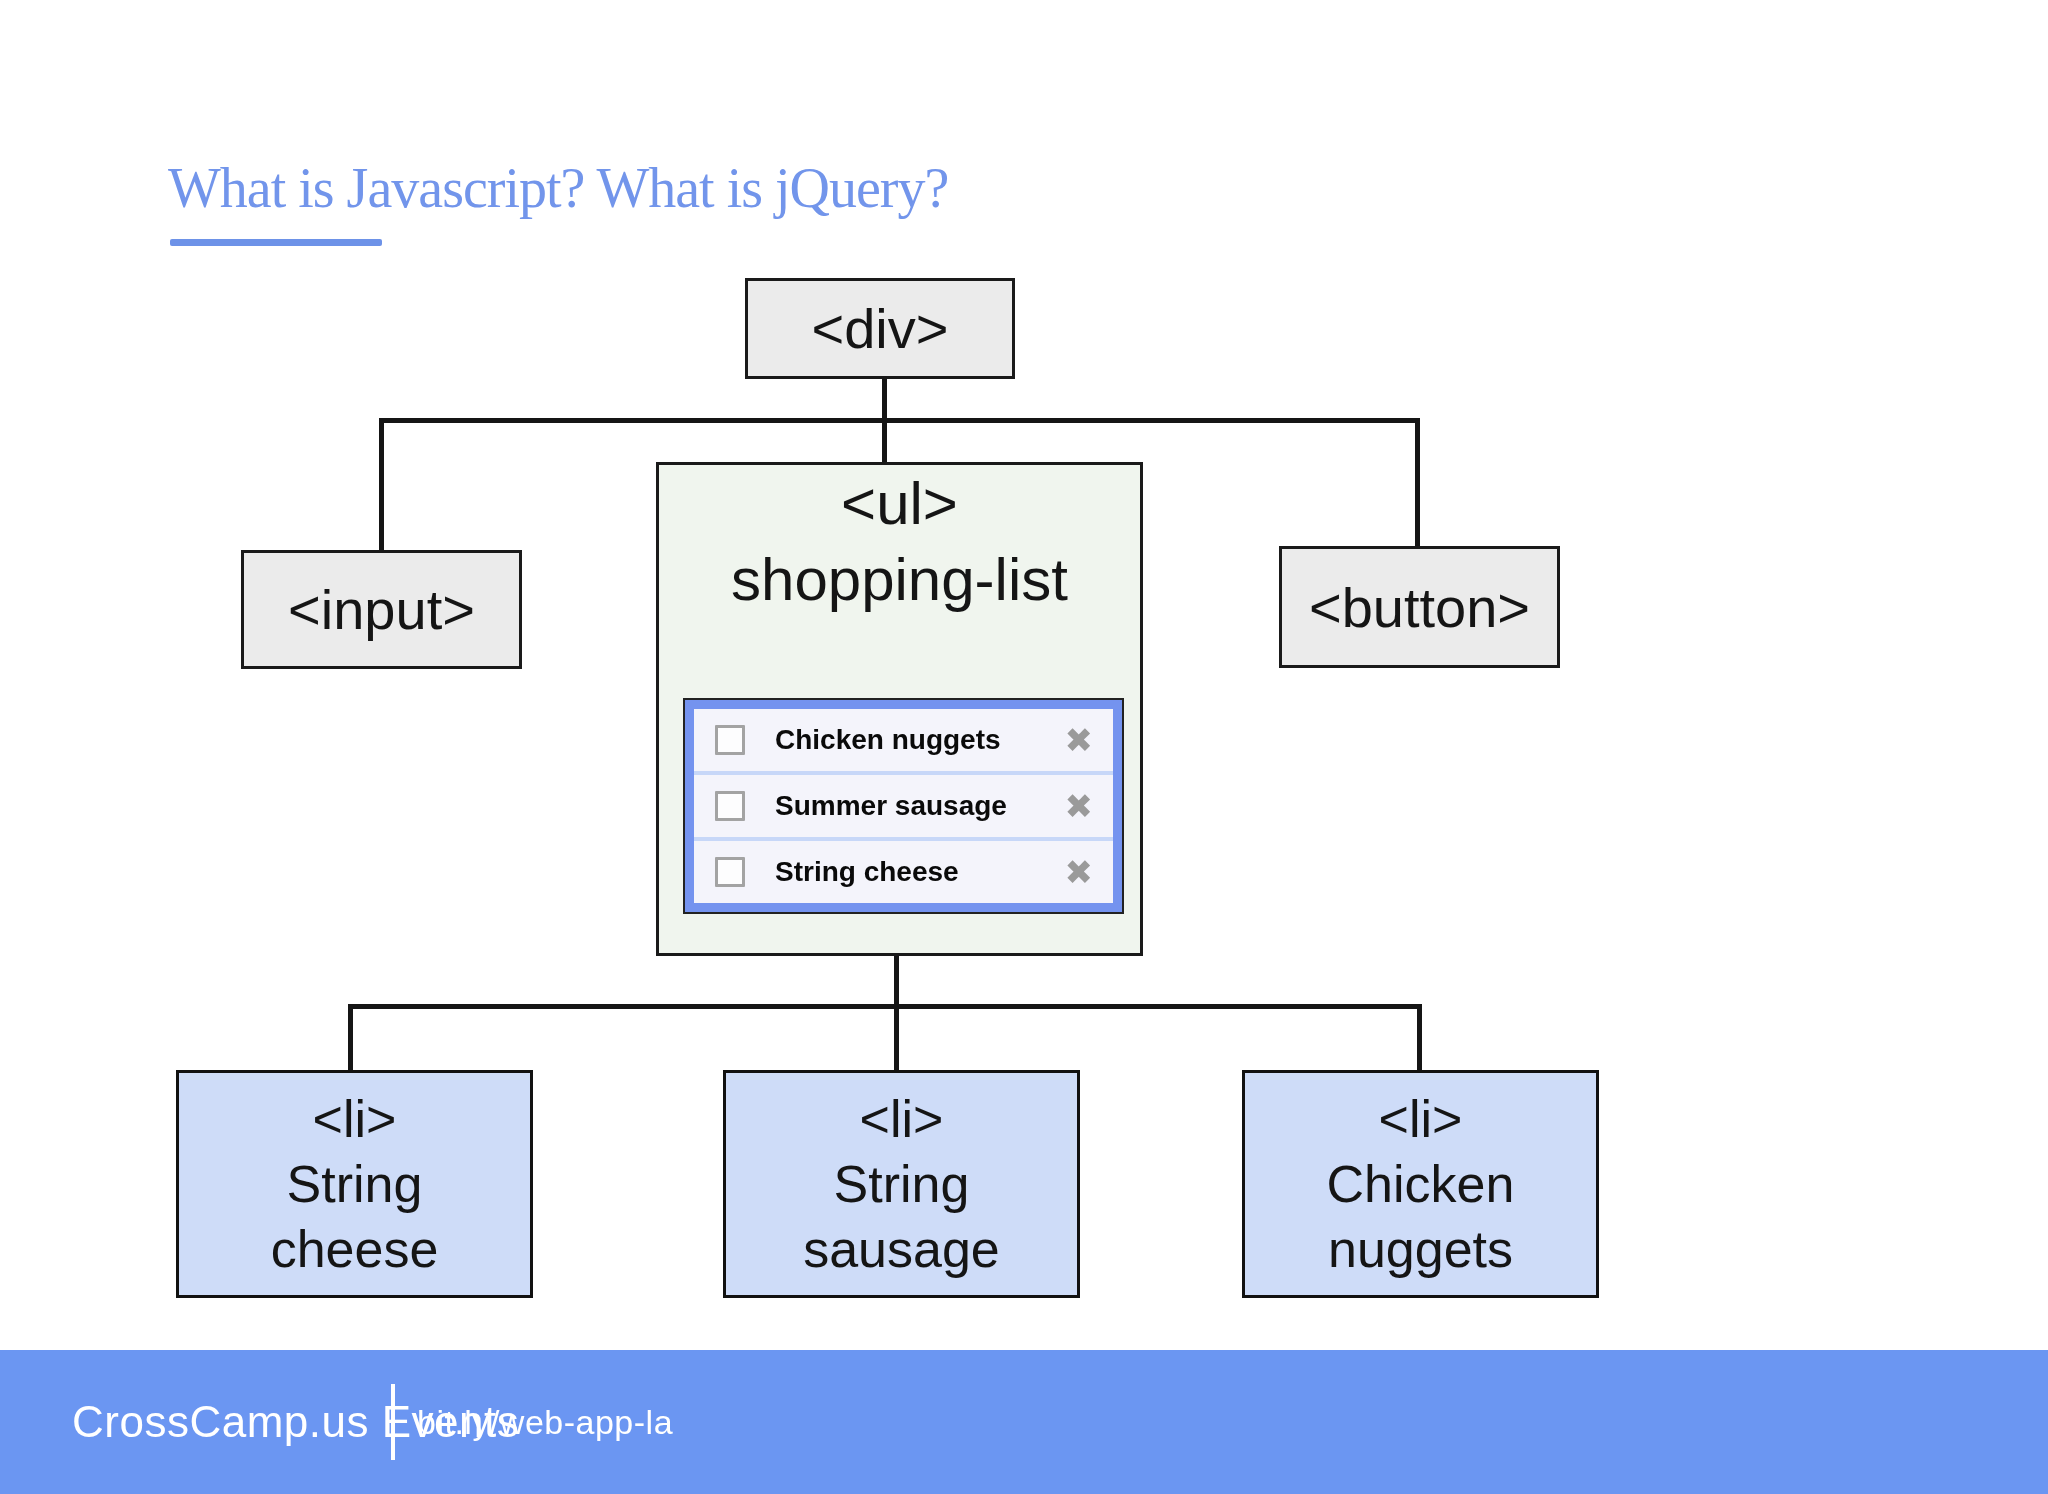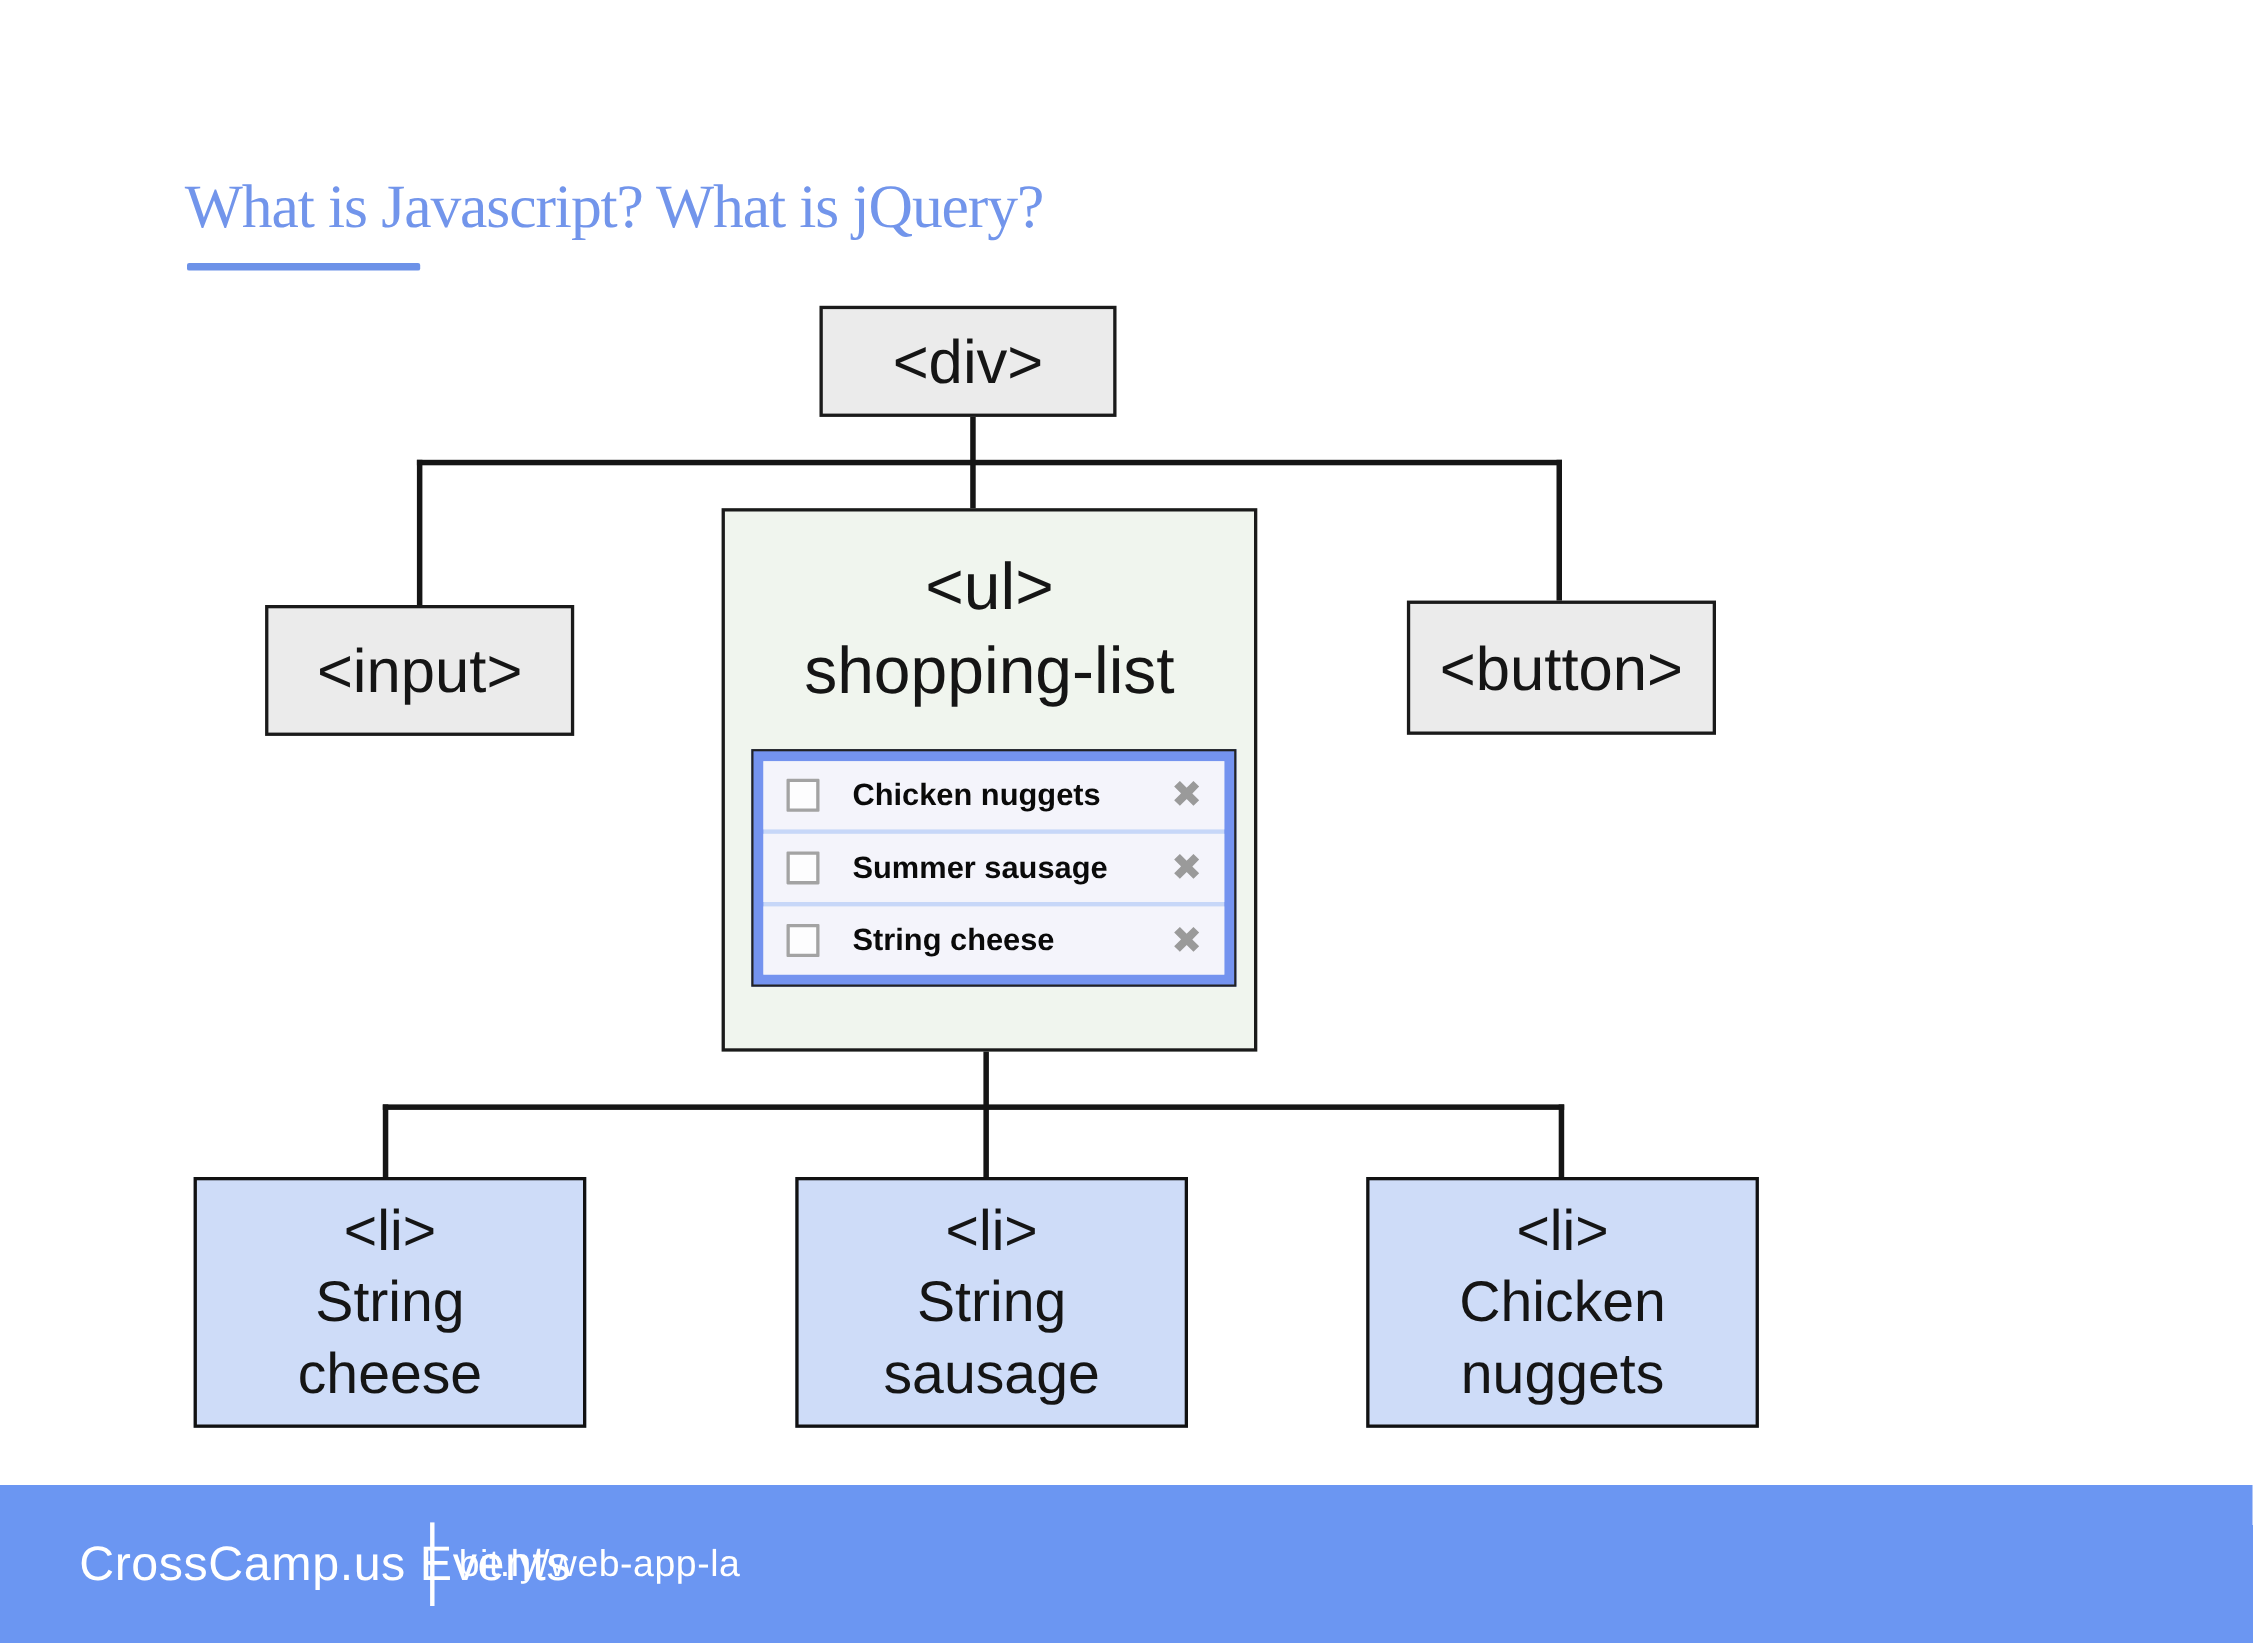--- a/index.html
+++ b/index.html
@@ -29,25 +29,25 @@
         color:#151515; font-size:56px;}
   .gray{background:var(--node_gray,#ebebeb);}
   #node-div    {left:745px; top:278px; width:270px; height:101px;}
   #node-input  {left:241px; top:550px; width:281px; height:119px;}
   #node-button {left:1279px; top:546px; width:281px; height:122px;}
 
   
   #node-ul{left:656px; top:462px; width:487px; height:494px;
            background:var(--ul_green,#f0f5ee);
            display:block; text-align:center;}
-  #ul-tag {margin-top:36px; font-size:60px; color:#151515; line-height:1.1;}
+  #ul-tag {margin-top:6px; font-size:60px; color:#151515; line-height:1.1;}
   #ul-name{margin-top:10px; font-size:60px; color:#151515; line-height:1.1;}
 
   
-  #widget{position:absolute; left:24px; top:216px; width:441px;
+  #widget{position:absolute; left:24px; top:233px; width:441px;
           border:2px solid #222; background:var(--widget_frame_blue,#7493ef); padding:9px;}
   #widget-rows{display:flex; flex-direction:column; gap:4px;
           background:var(--widget_separator,#c7d7f8);}
   .widget-row{height:62px; background:var(--widget_row_bg,#f4f4fb);
           display:flex; align-items:center;}
   .checkbox{width:30px; height:30px; margin-left:21px; flex:none;
           border:3px solid #a3a3a3; background:#fdfdfe; border-radius:1px;}
   .item-label{margin-left:30px; font-size:28px; font-weight:bold; color:#0a0a0a;
           letter-spacing:0px;}
   .delete-x{margin-left:auto; margin-right:20px; font-size:34px; font-weight:bold;

